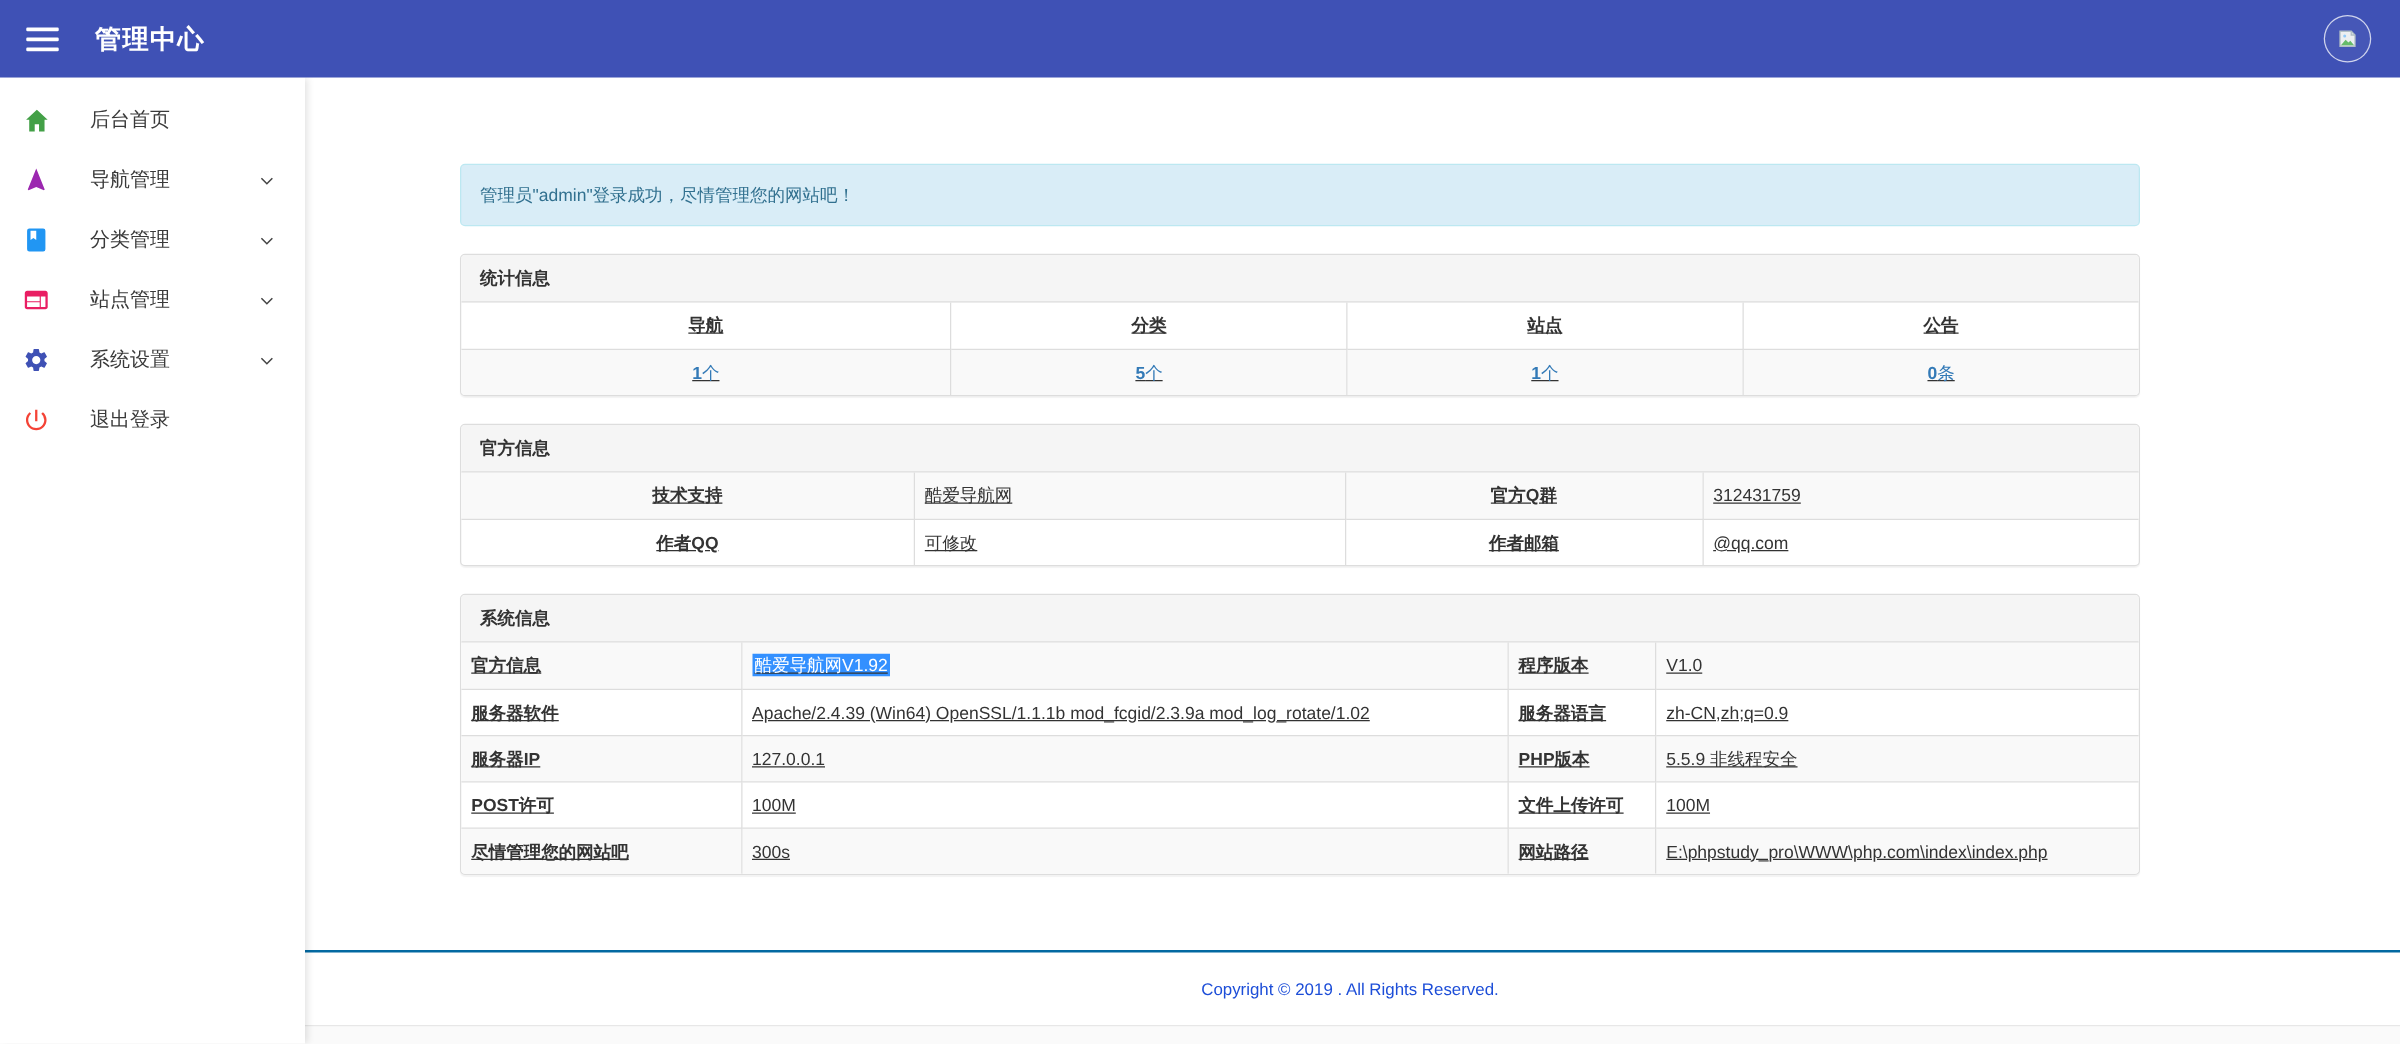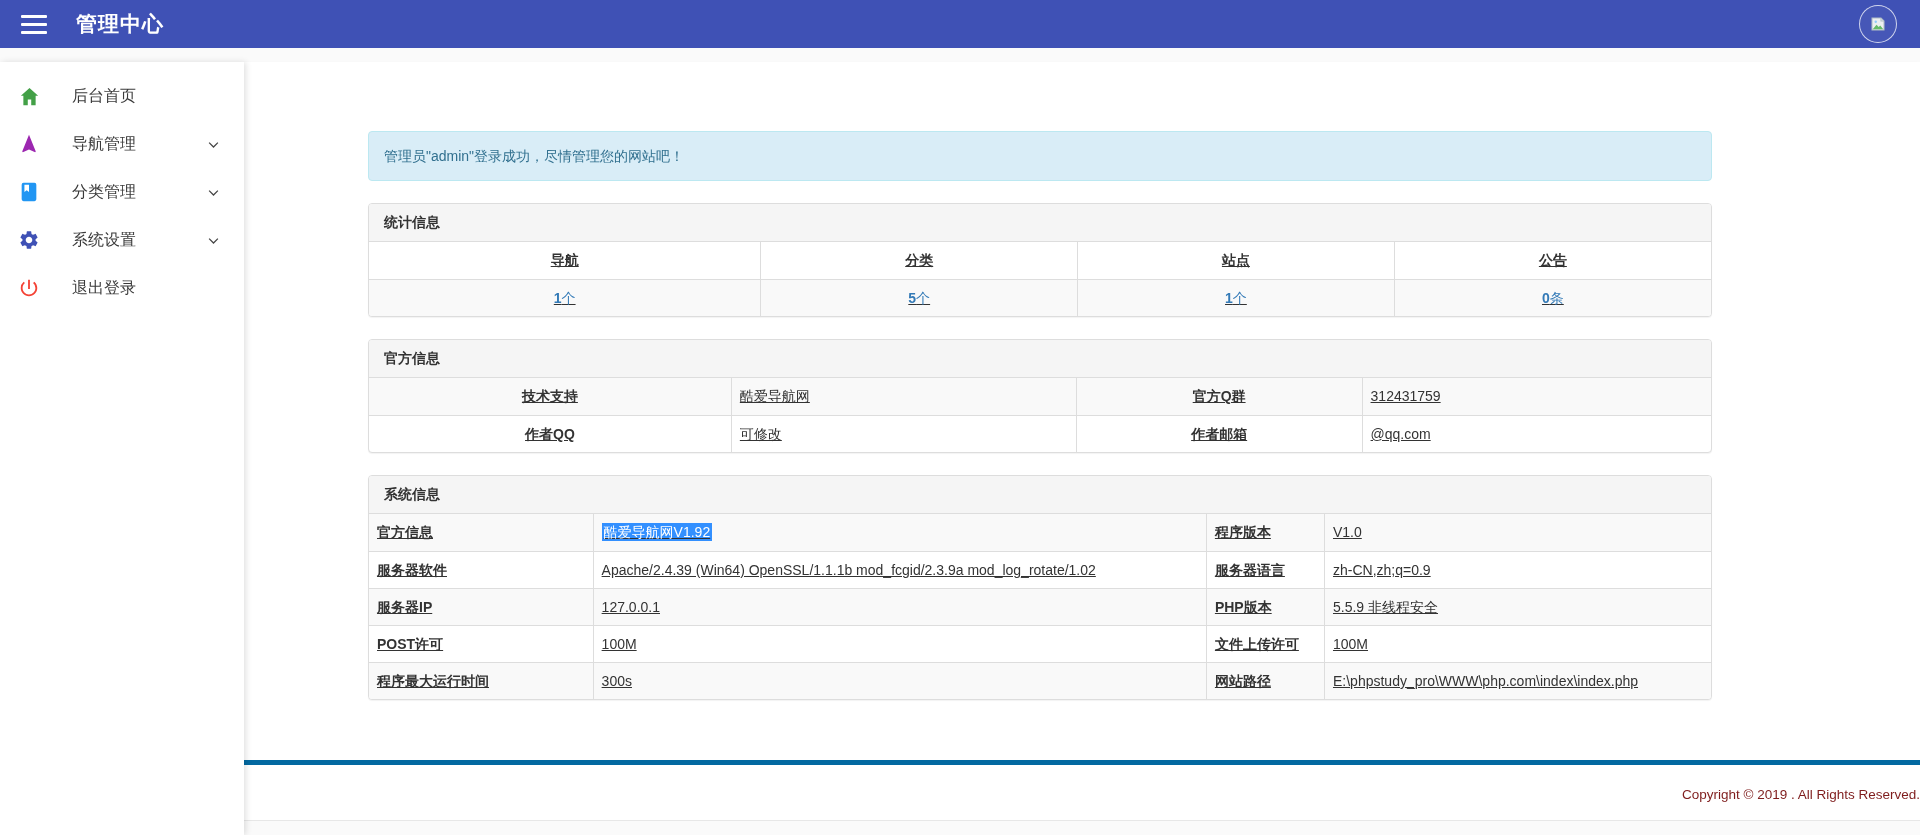--- a/index.html
+++ b/index.html
@@ -2,21 +2,21 @@
 <html><head>
 <meta charset="utf-8">
 <style>
   * { box-sizing: border-box; margin: 0; padding: 0; }
   html,body { width:1920px; height:835px; overflow:hidden; }
   body { font-family: "Liberation Sans", "DejaVu Sans", sans-serif; font-size:14px; color:#333; background:#fafafa; }
 
   .app { position:relative; width:1920px; height:835px; overflow:hidden; }
 
   
-  .header { position:absolute; top:0; left:0; width:100%; height:48px; background:#3f51b5; z-index:30;
+  .header { position:absolute; top:0; left:0; width:100%; height:62px; background:#3f51b5; z-index:30;
             display:flex; align-items:center; }
   .hamburger { width:40px; height:40px; margin-left:14px; background:transparent; border:none; cursor:pointer;
                display:flex; flex-direction:column; justify-content:center; gap:5px; align-items:center; }
   .hamburger span { display:block; width:26px; height:3px; background:#fff; border-radius:1px; }
   .app-title { color:#fff; font-size:21px; font-weight:bold; margin-left:22px; letter-spacing:1px; }
   .header-spacer { flex:1; }
   .avatar { width:38px; height:38px; border-radius:50%; border:1px solid rgba(255,255,255,0.75);
             margin-right:23px; display:flex; align-items:center; justify-content:center; cursor:pointer;
             background:rgba(255,255,255,0.04); }
 
@@ -51,22 +51,22 @@
   th:last-child, td:last-child { border-right:none; }
 
   .t-center { text-align:center; }
   .t-left { text-align:left; }
   .striped { background:#f9f9f9; }
   a.stat-link { color:#337ab7; text-decoration:none; cursor:pointer; }
   a.stat-link b { font-weight:bold; }
   .highlight { background:#3390ff; color:#fff; padding:1px 2px; }
 
   .footer { position:absolute; top:698px; left:0; right:0; height:61px; background:#fff;
-            border-top:5px solid #0369a1; border-bottom:1px solid #e7e7e7;
-            text-align:right; line-height:59px; color:#7f1d1d; font-size:13.5px; }
+            border-top:2px solid #0369a1; border-bottom:1px solid #e7e7e7;
+            text-align:center; line-height:59px; color:#1d4ed8; font-size:13.5px; }
 </style>
 </head>
 <body>
 
 <div class="app">
 
   <header class="header">
     <button class="hamburger">
       <span></span>
         <span></span>
@@ -116,20 +116,33 @@
           </svg>
       </span>
       <span class="ml">分类管理</span>
       <span class="chev">
         <svg width="15" height="15" viewBox="0 0 24 24">
             <path d="M5 9l7 7 7-7" fill="none" stroke="#444" stroke-width="2"></path>
           </svg>
       </span>
     </div>
 
+    <div class="menu-item">
+      <span class="mi">
+        <svg width="22" height="22" viewBox="0 0 24 24">
+            <path d="M20 4H4c-1.1 0-2 .9-2 2v12c0 1.1.9 2 2 2h16c1.1 0 2-.9 2-2V6c0-1.1-.9-2-2-2zm-5 14H4v-4h11v4zm0-5H4V9h11v4zm5 5h-4V9h4v9z" fill="#e91e63"></path>
+          </svg>
+      </span>
+      <span class="ml">站点管理</span>
+      <span class="chev">
+        <svg width="15" height="15" viewBox="0 0 24 24">
+            <path d="M5 9l7 7 7-7" fill="none" stroke="#444" stroke-width="2"></path>
+          </svg>
+      </span>
+    </div>
 
 
     <div class="menu-item">
       <span class="mi">
         <svg width="22" height="22" viewBox="0 0 24 24">
             <path d="M19.14 12.94c.04-.3.06-.61.06-.94s-.02-.64-.07-.94l2.03-1.58c.18-.14.23-.41.12-.61l-1.92-3.32c-.12-.22-.37-.29-.59-.22l-2.39.96c-.5-.38-1.03-.7-1.62-.94l-.36-2.54c-.04-.24-.24-.41-.48-.41h-3.84c-.24 0-.43.17-.47.41l-.36 2.54c-.59.24-1.13.57-1.62.94l-2.39-.96c-.22-.08-.47 0-.59.22L2.74 8.87c-.12.21-.08.47.12.61l2.03 1.58c-.05.3-.09.63-.09.94s.02.64.07.94l-2.03 1.58c-.18.14-.23.41-.12.61l1.92 3.32c.12.22.37.29.59.22l2.39-.96c.5.38 1.03.7 1.62.94l.36 2.54c.05.24.24.41.48.41h3.84c.24 0 .44-.17.47-.41l.36-2.54c.59-.24 1.13-.56 1.62-.94l2.39.96c.22.08.47 0 .59-.22l1.92-3.32c.12-.22.07-.47-.12-.61l-2.01-1.58zM12 15.6c-1.98 0-3.6-1.62-3.6-3.6s1.62-3.6 3.6-3.6 3.6 1.62 3.6 3.6-1.62 3.6-3.6 3.6z" fill="#3f51b5"></path>
           </svg>
       </span>
       <span class="ml">系统设置</span>
       <span class="chev">
@@ -237,21 +250,21 @@
               <th class="t-left">PHP版本</th>
               <td class="t-left">5.5.9 非线程安全</td>
             </tr>
             <tr>
               <th class="t-left">POST许可</th>
               <td class="t-left">100M</td>
               <th class="t-left">文件上传许可</th>
               <td class="t-left">100M</td>
             </tr>
             <tr class="striped">
-              <th class="t-left">程序最大运行时间</th>
+              <th class="t-left">尽情管理您的网站吧</th>
               <td class="t-left">300s</td>
               <th class="t-left">网站路径</th>
               <td class="t-left">E:\phpstudy_pro\WWW\php.com\index\index.php</td>
             </tr>
           </tbody>
         </table>
       </section>
 
     </div>
 

